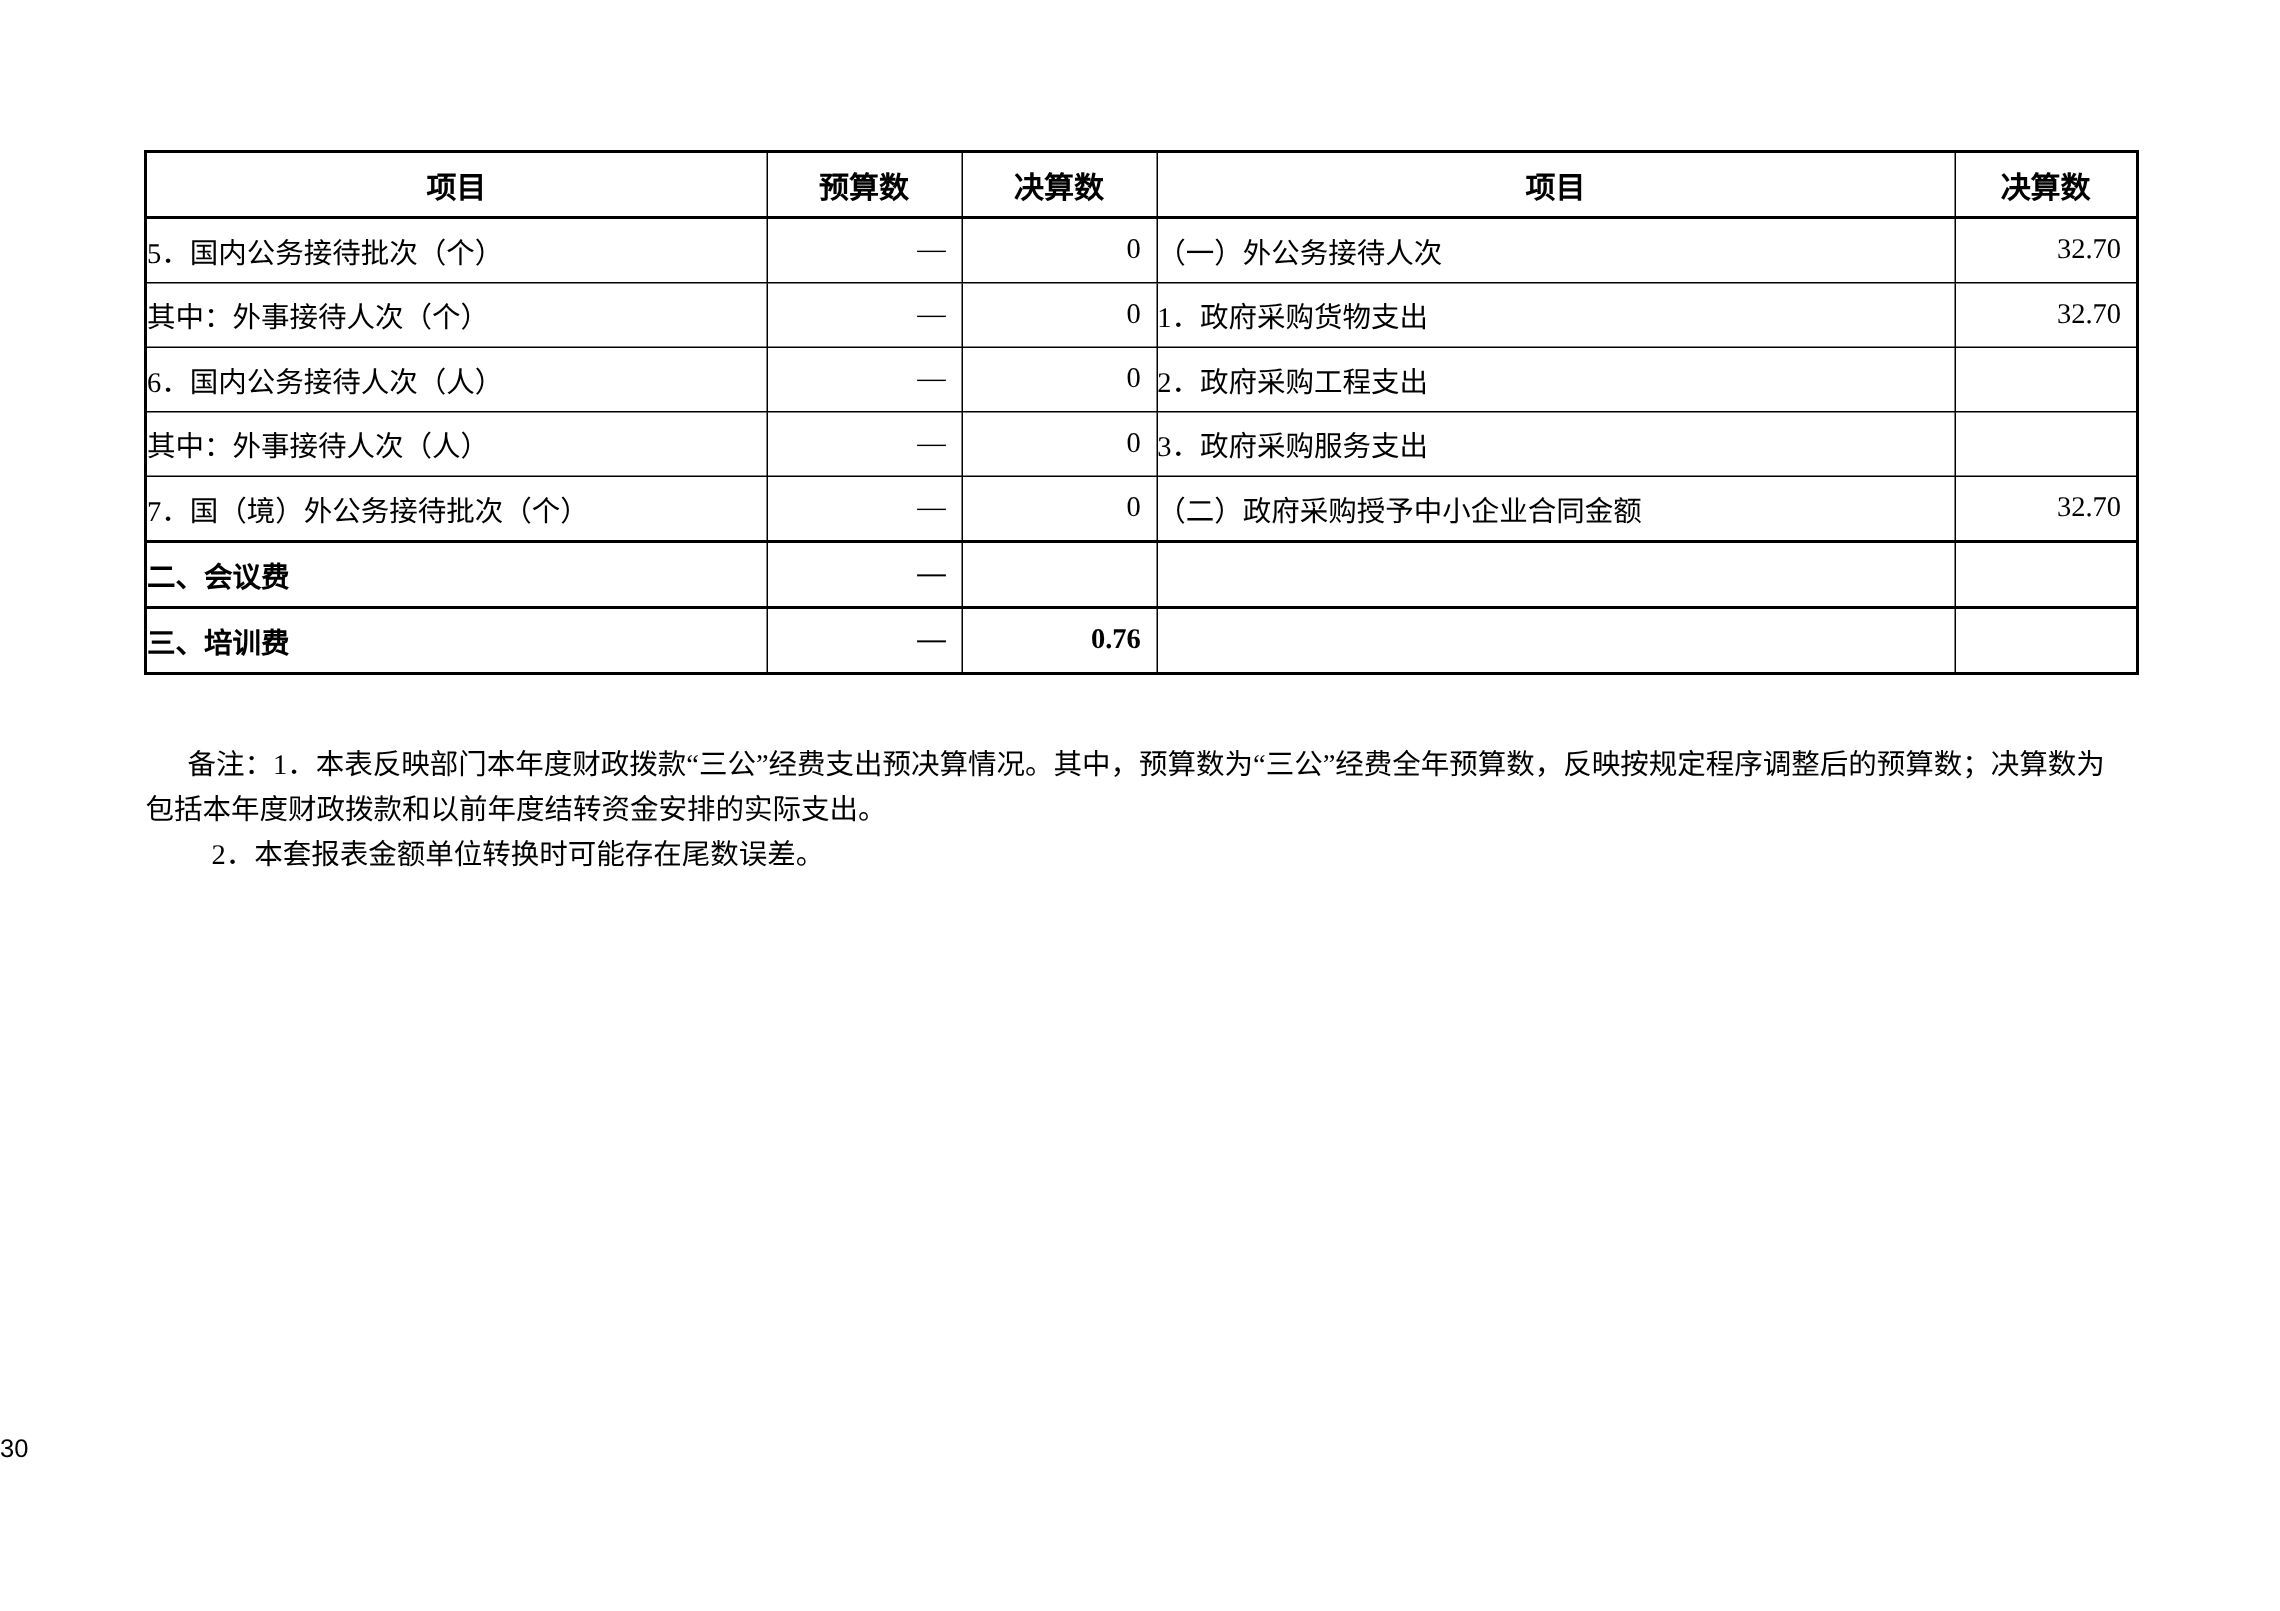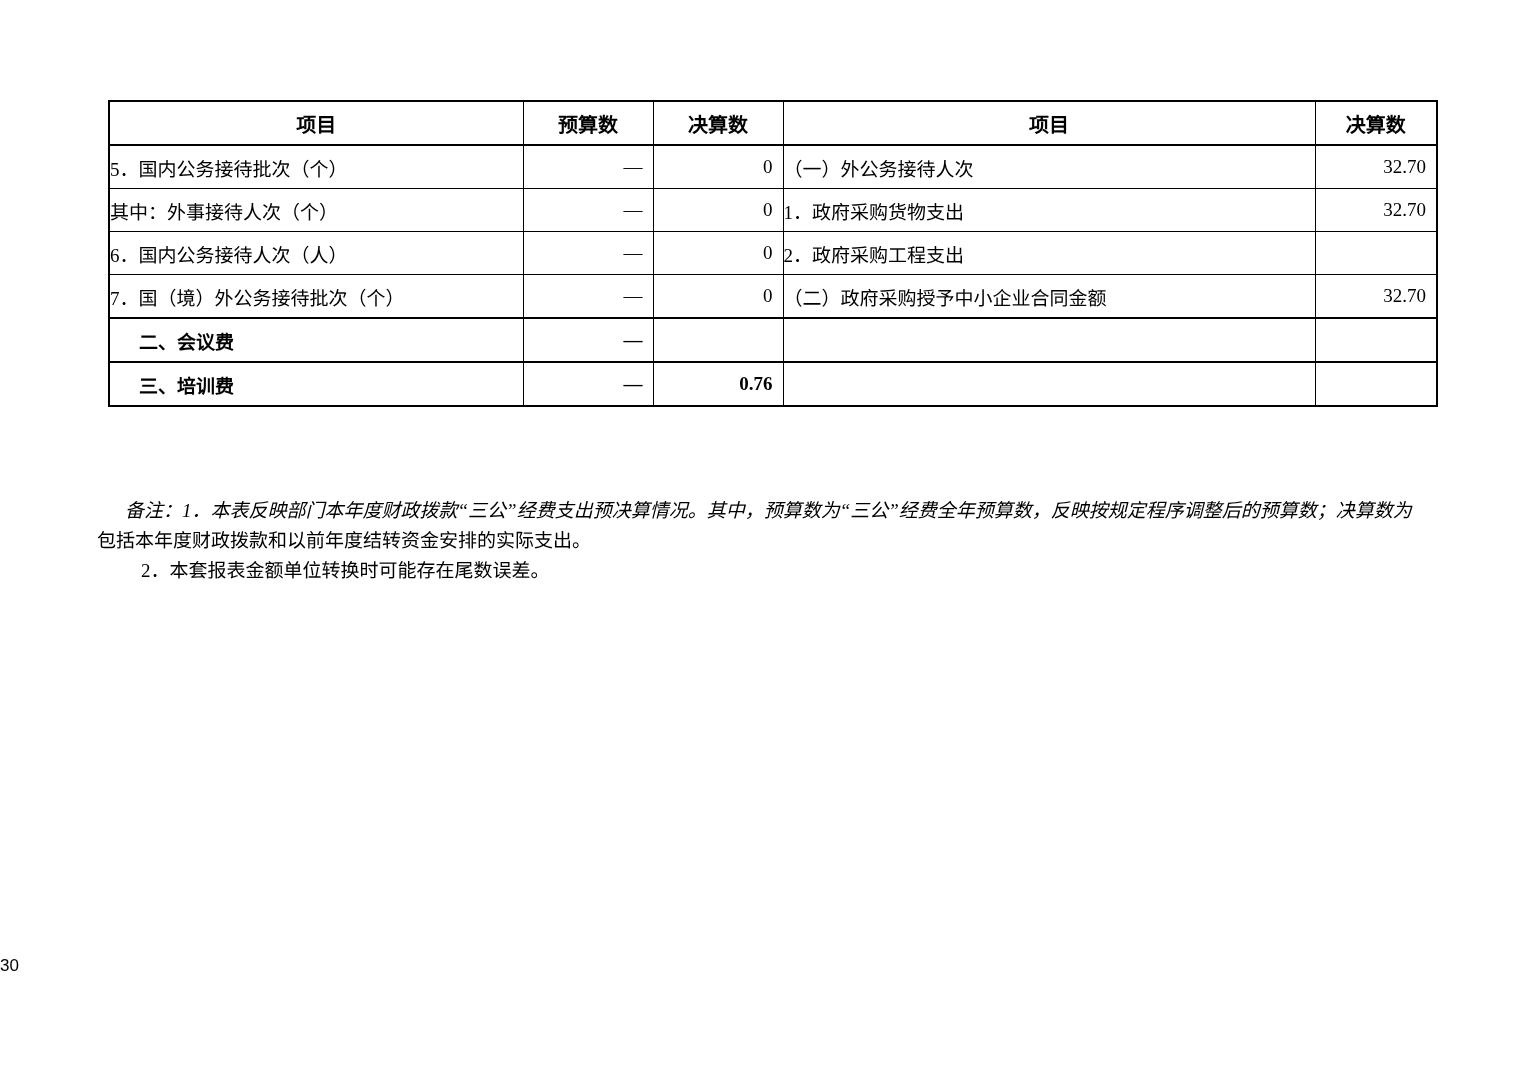--- a/index.html
+++ b/index.html
@@ -11,21 +11,21 @@
     position: relative;
     width: 1520px;
     height: 1074px;
     background: #ffffff;
     color: #000000;
     font-family: "Liberation Serif", "DejaVu Serif", serif;
     overflow: hidden;
   }
   table.report-table {
     position: absolute;
-    left: 108px;
+    left: 96px;
     top: 100px;
     width: 1328px;
     border-collapse: collapse;
     table-layout: fixed;
     border: 2px solid #000000;
   }
   .report-table col.c1 { width: 414px; }
   .report-table col.c2 { width: 130px; }
   .report-table col.c3 { width: 130px; }
   .report-table col.c4 { width: 532px; }
@@ -53,32 +53,31 @@
   .report-table td.label { text-align: left; }
   .lv0 { padding-left: 10px; }
   .lv1 { padding-left: 24px; margin-left: 36px; }
   .lv2 { padding-left: 59px; }
   .rlv0 { padding-left: 14px; }
   .rlv1 { padding-left: 32px; }
   .rlv2 { padding-left: 66px; }
   tr.section-row td {
     font-weight: bold;
     border-top-width: 2px;
-    padding-left: 29px;
   }
   .notes {
     position: absolute;
     left: 97px;
     top: 496px;
     width: 1332px;
     font-size: 19px;
     line-height: 30px;
   }
   .note-line { white-space: nowrap; }
-  .indent-first { margin-left: 28px; font-style: italic; }
+  .indent-first { margin-left: 28px; }
   .indent-item { margin-left: 44px; }
   .page-number {
     position: absolute;
     left: 0;
     top: 956px;
     width: 100%;
     text-align: left;
     font-size: 17px;
     font-family: "Liberation Sans", "DejaVu Sans", sans-serif;
   }
@@ -121,20 +120,27 @@
         <td class="num">32.70</td>
       </tr>
       <tr>
         <td class="label lv1">6．国内公务接待人次（人）</td>
         <td class="num">—</td>
         <td class="num">0</td>
         <td class="label rlv1">2．政府采购工程支出</td>
         <td class="num"></td>
       </tr>
       <tr>
+        <td class="label lv2">其中：外事接待人次（人）</td>
+        <td class="num">—</td>
+        <td class="num">0</td>
+        <td class="label rlv1">3．政府采购服务支出</td>
+        <td class="num"></td>
+      </tr>
+      <tr>
         <td class="label lv1">7．国（境）外公务接待批次（个）</td>
         <td class="num">—</td>
         <td class="num">0</td>
         <td class="label rlv0">（二）政府采购授予中小企业合同金额</td>
         <td class="num">32.70</td>
       </tr>
       <tr class="section-row">
         <td class="label lv0">二、会议费</td>
         <td class="num">—</td>
         <td class="num"></td>

